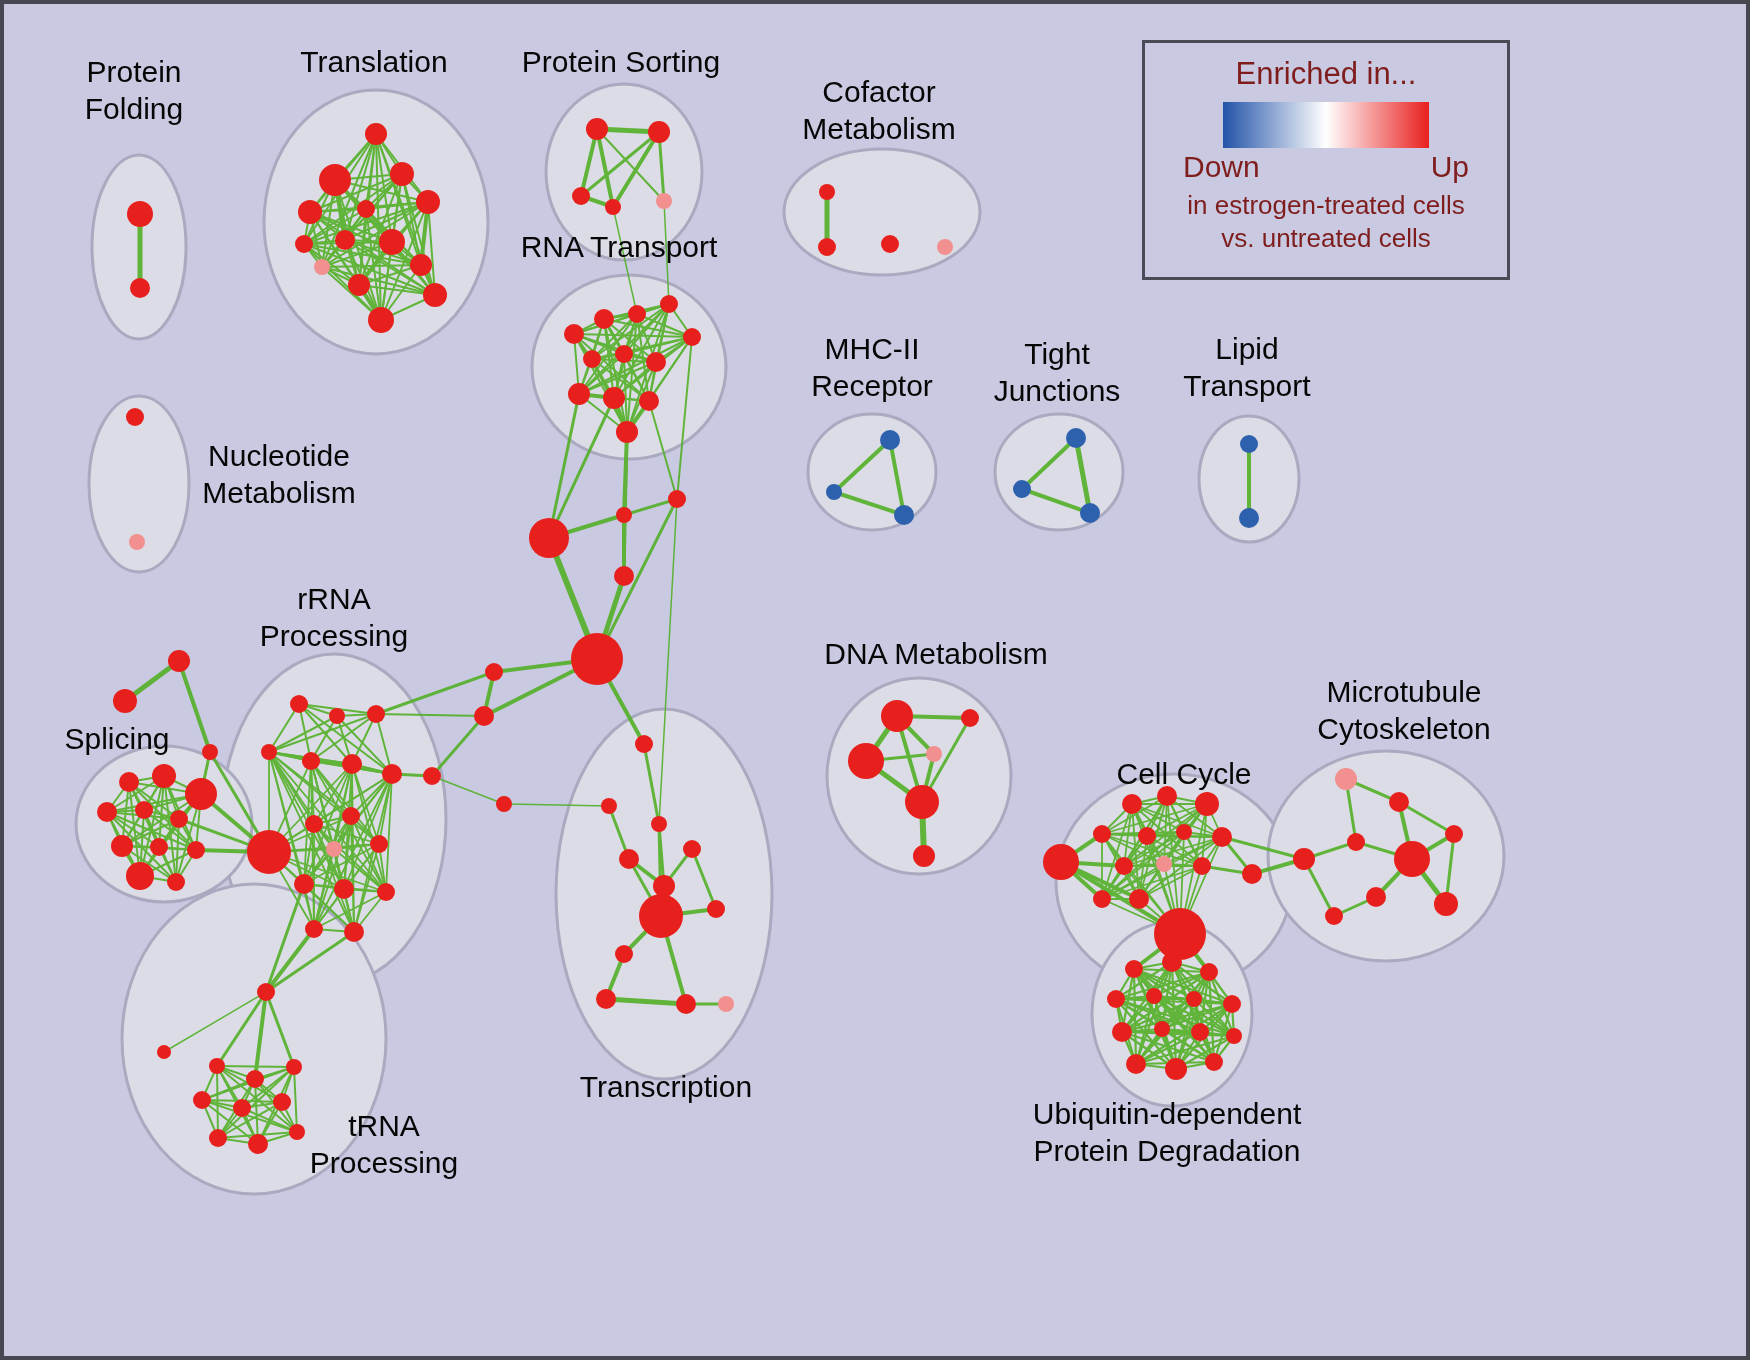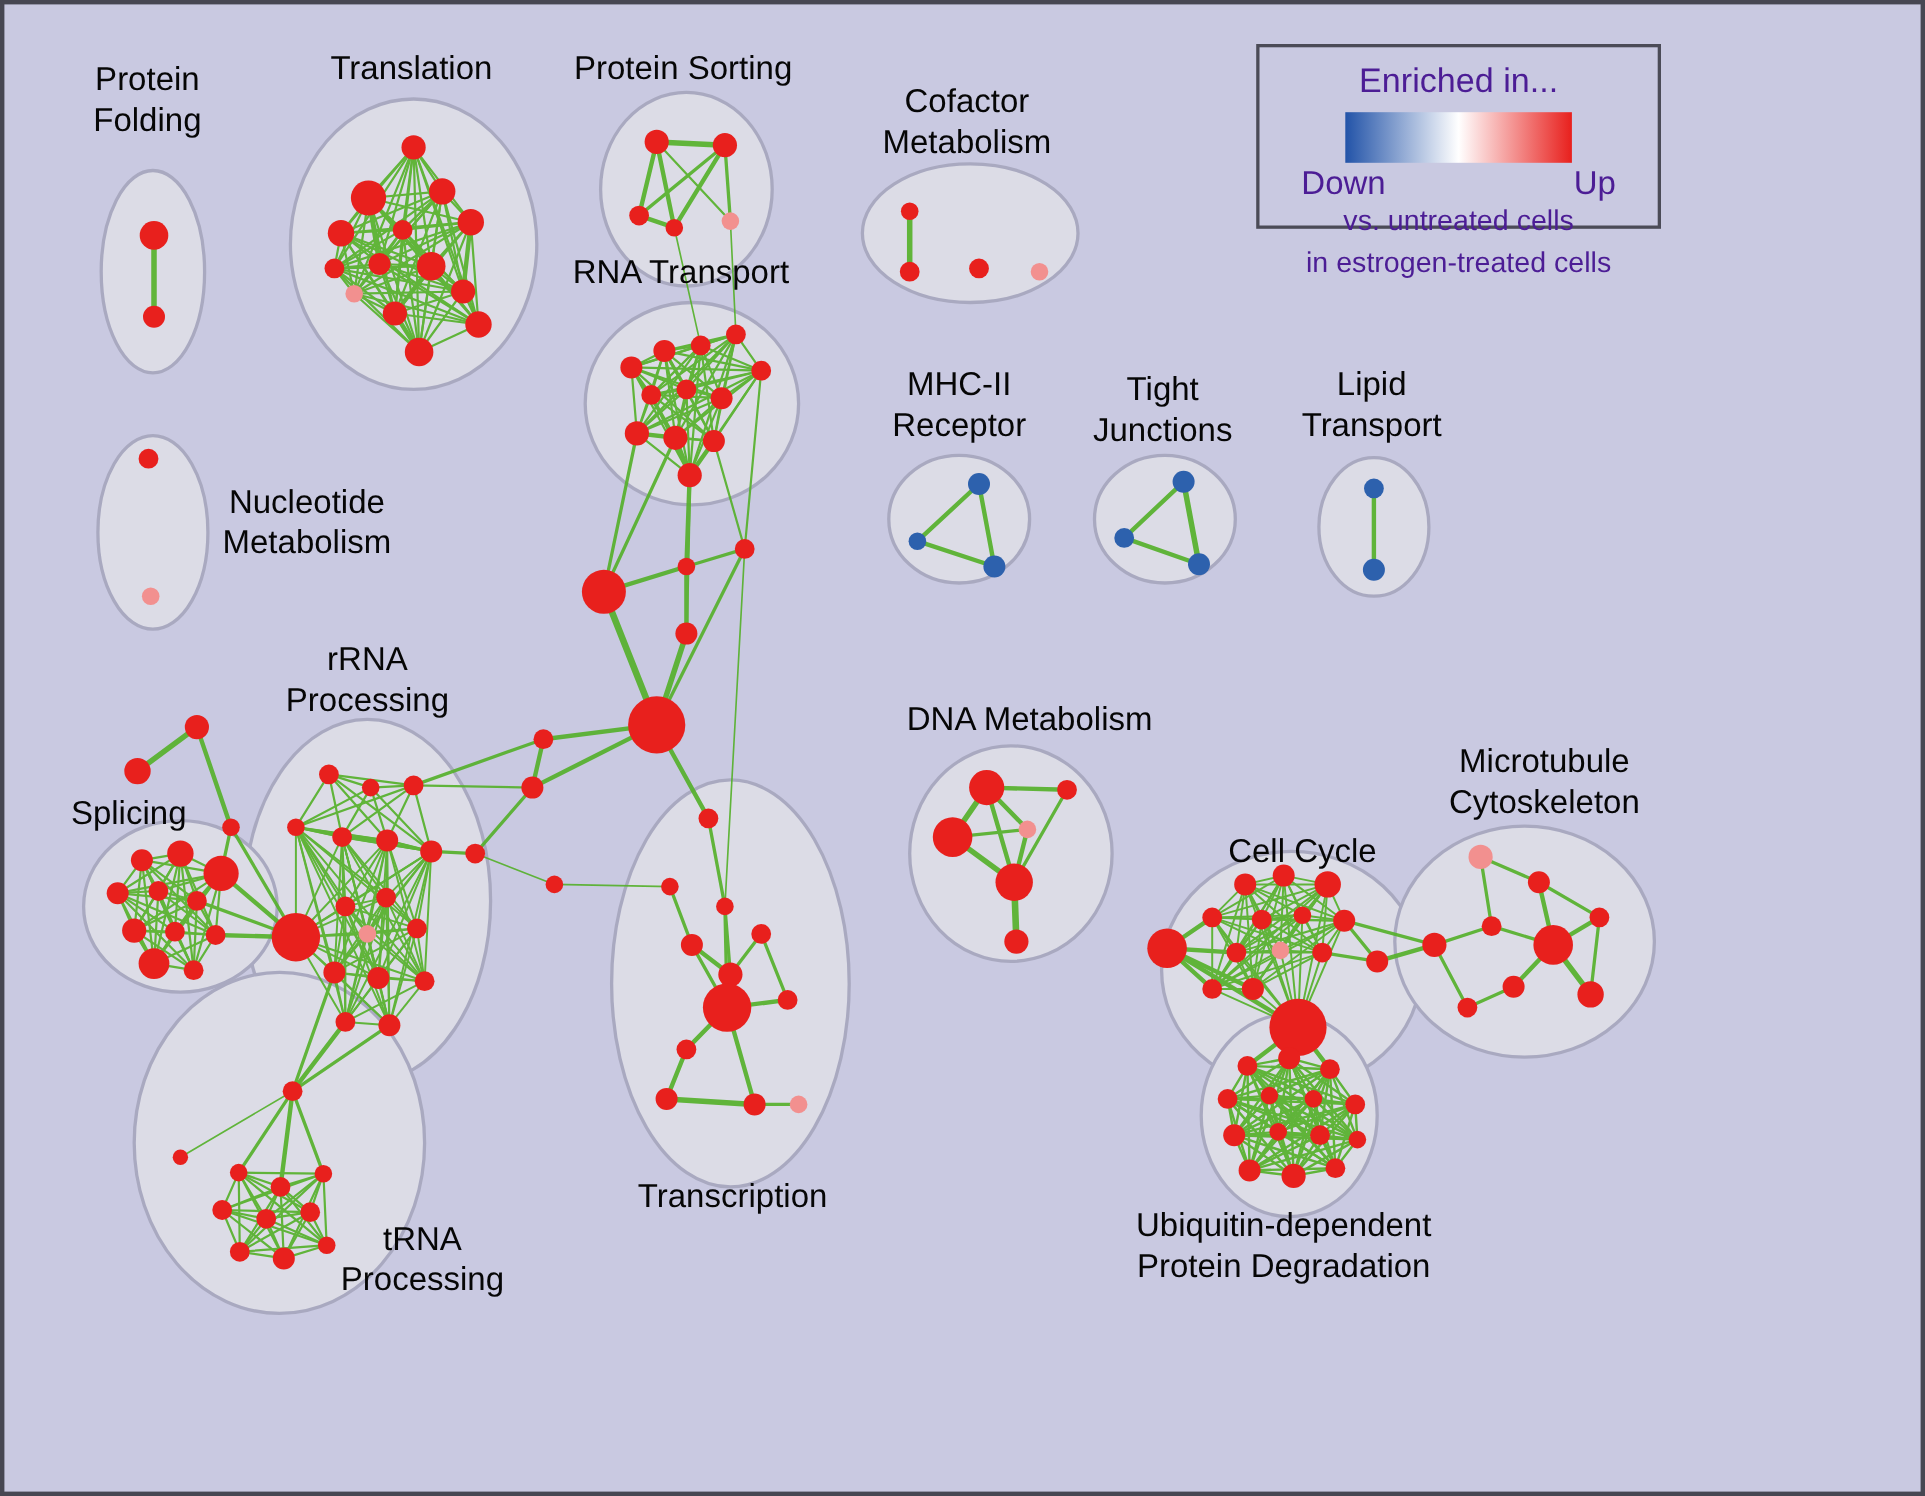--- a/index.html
+++ b/index.html
@@ -15,25 +15,25 @@
   }
   #network-svg{position:absolute;left:0;top:0;}
   #network-svg text{
     font-family:"Liberation Sans",sans-serif;
     fill:#060606;
     font-size:30px;
   }
   .legend{
     position:absolute;
     left:1138px;top:36px;
-    width:368px;height:168px;
+    width:368px;height:240px;
     border:3px solid #4b4b57;
     box-sizing:border-box;
     text-align:center;
-    color:#4c1d95;
+    color:#7f1d1d;
   }
   .legend-title{font-size:31px;margin-top:13px;}
   .legend-bar{width:206px;height:46px;margin:10px auto 0;}
   .legend-scale{
     display:flex;justify-content:space-between;
     width:286px;margin:2px auto 0;font-size:30px;
   }
   .legend-sub{font-size:26px;line-height:33px;}
   .legend-sub.first{margin-top:5px;}
 </style>
@@ -879,16 +879,16 @@
       <text x="1163" y="1120" text-anchor="middle"><tspan x="1163" dy="0">Ubiquitin-dependent</tspan><tspan x="1163" dy="37">Protein Degradation</tspan></text>
     </svg>
 
   <div class="legend">
     <div class="legend-title">Enriched in...</div>
     <div class="legend-bar" style="background: linear-gradient(90deg, rgb(34, 83, 168) 0%, rgb(255, 255, 255) 50%, rgb(232, 32, 29) 100%);"></div>
     <div class="legend-scale">
       <span>Down</span>
       <span>Up</span>
     </div>
+    <div class="legend-sub first">in estrogen-treated cells</div>
     <div class="legend-sub">vs. untreated cells</div>
-    <div class="legend-sub first">in estrogen-treated cells</div>
   </div>
 </div>
 
 </body></html>

